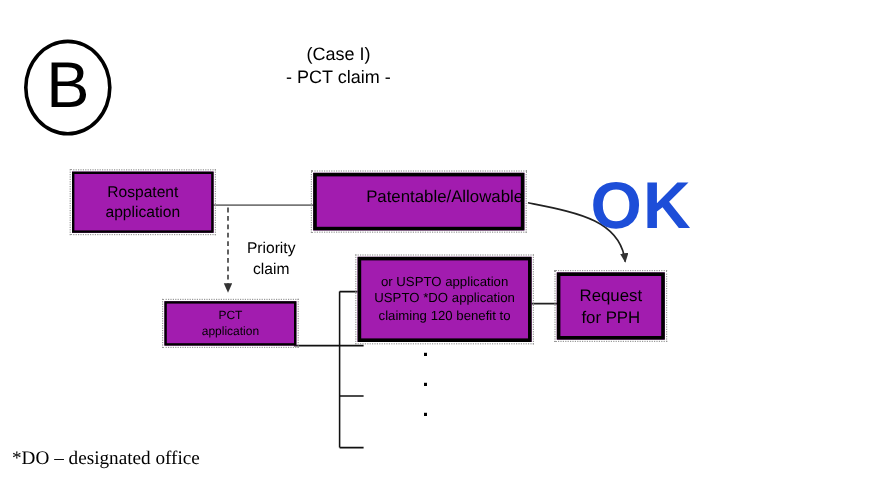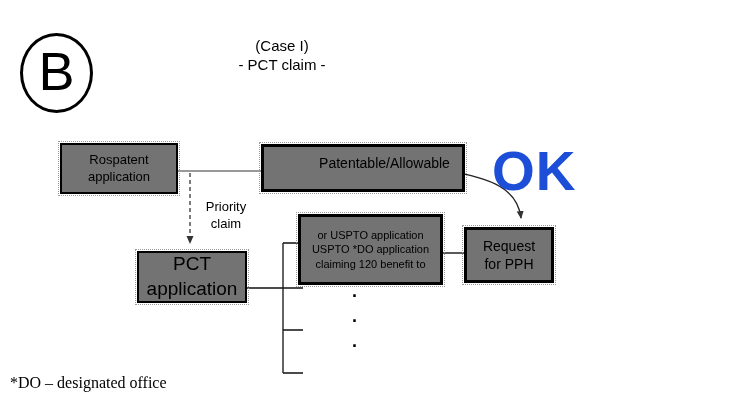--- a/index.html
+++ b/index.html
@@ -34,39 +34,39 @@
     font-size: 15px;
     line-height: 19px;
   }
   #title .case { display: block; }
   #title .route { display: block; }
 
   
   .box {
     position: absolute;
     box-sizing: border-box;
-    background: #737373;
+    background: #a21caf;
     border: 2px solid #000;
     outline: 1px dotted #9a9a9a;
     outline-offset: 1px;
     display: flex;
     flex-direction: column;
     align-items: center;
     justify-content: center;
     text-align: center;
     font-size: 13px;
     line-height: 1.3;
     z-index: 2;
   }
   .box span { display: block; }
 
   #box-rospatent  { left: 60px;  top: 143px; width: 118px; height: 51px; }
-  #box-patentable { left: 261px; top: 144px; width: 204px; height: 48px; border-width: 3px; font-size: 14px; padding-bottom: 9px; padding-left: 43px; }
+  #box-patentable { left: 261px; top: 144px; width: 176px; height: 48px; border-width: 3px; font-size: 14px; padding-bottom: 9px; padding-left: 43px; }
   #box-uspto      { left: 298px; top: 214px; width: 145px; height: 71px; border-width: 3px; font-size: 11px; line-height: 1.32; }
-  #box-pct        { left: 137px; top: 251px; width: 110px; height: 52px; font-size: 19px; }
+  #box-pct        { left: 137px; top: 251px; width: 110px; height: 37px; font-size: 10px; }
   #box-request    { left: 464px; top: 227px; width: 90px;  height: 56px; border-width: 3px; font-size: 14px; }
 
   
   #priority-label {
     position: absolute;
     left: 199px; top: 199px;
     width: 54px;
     text-align: center;
     font-size: 13px;
     line-height: 1.3;

